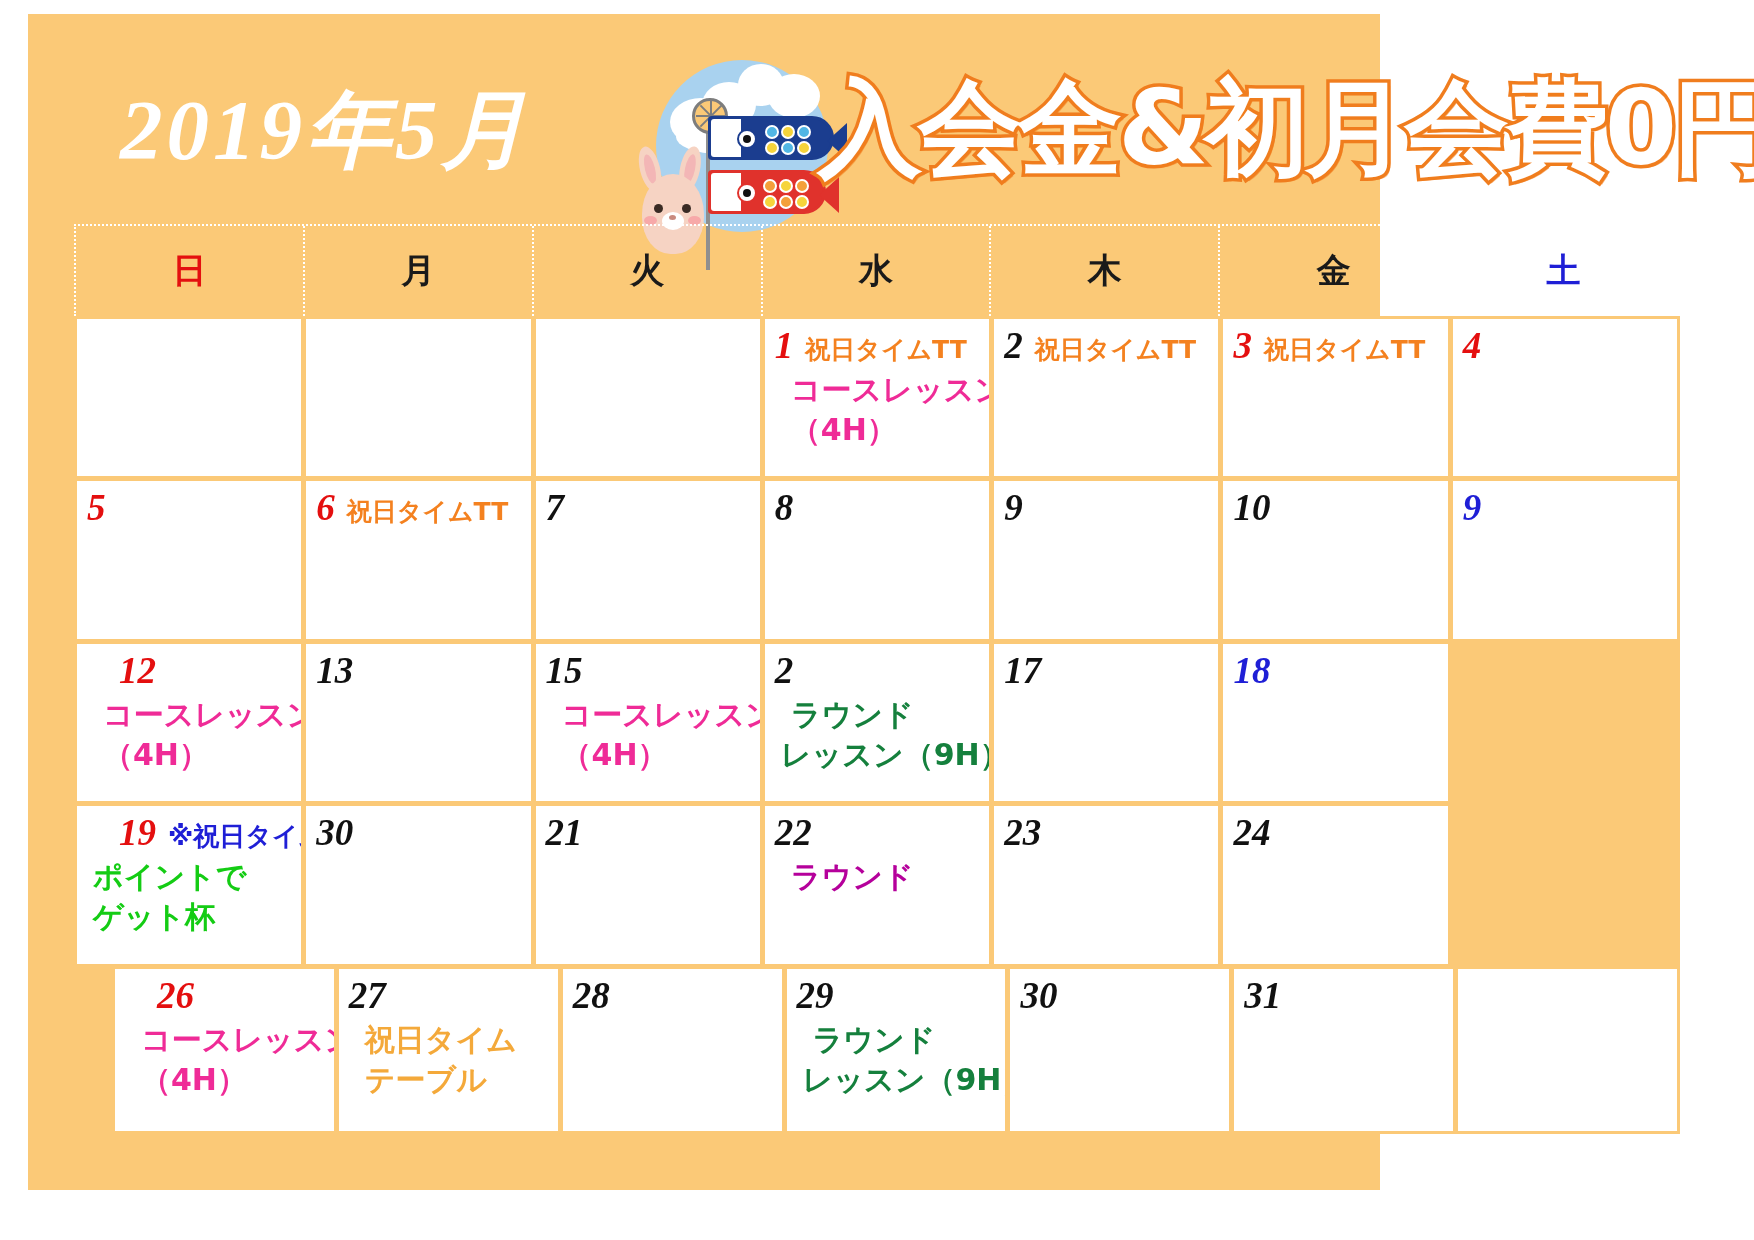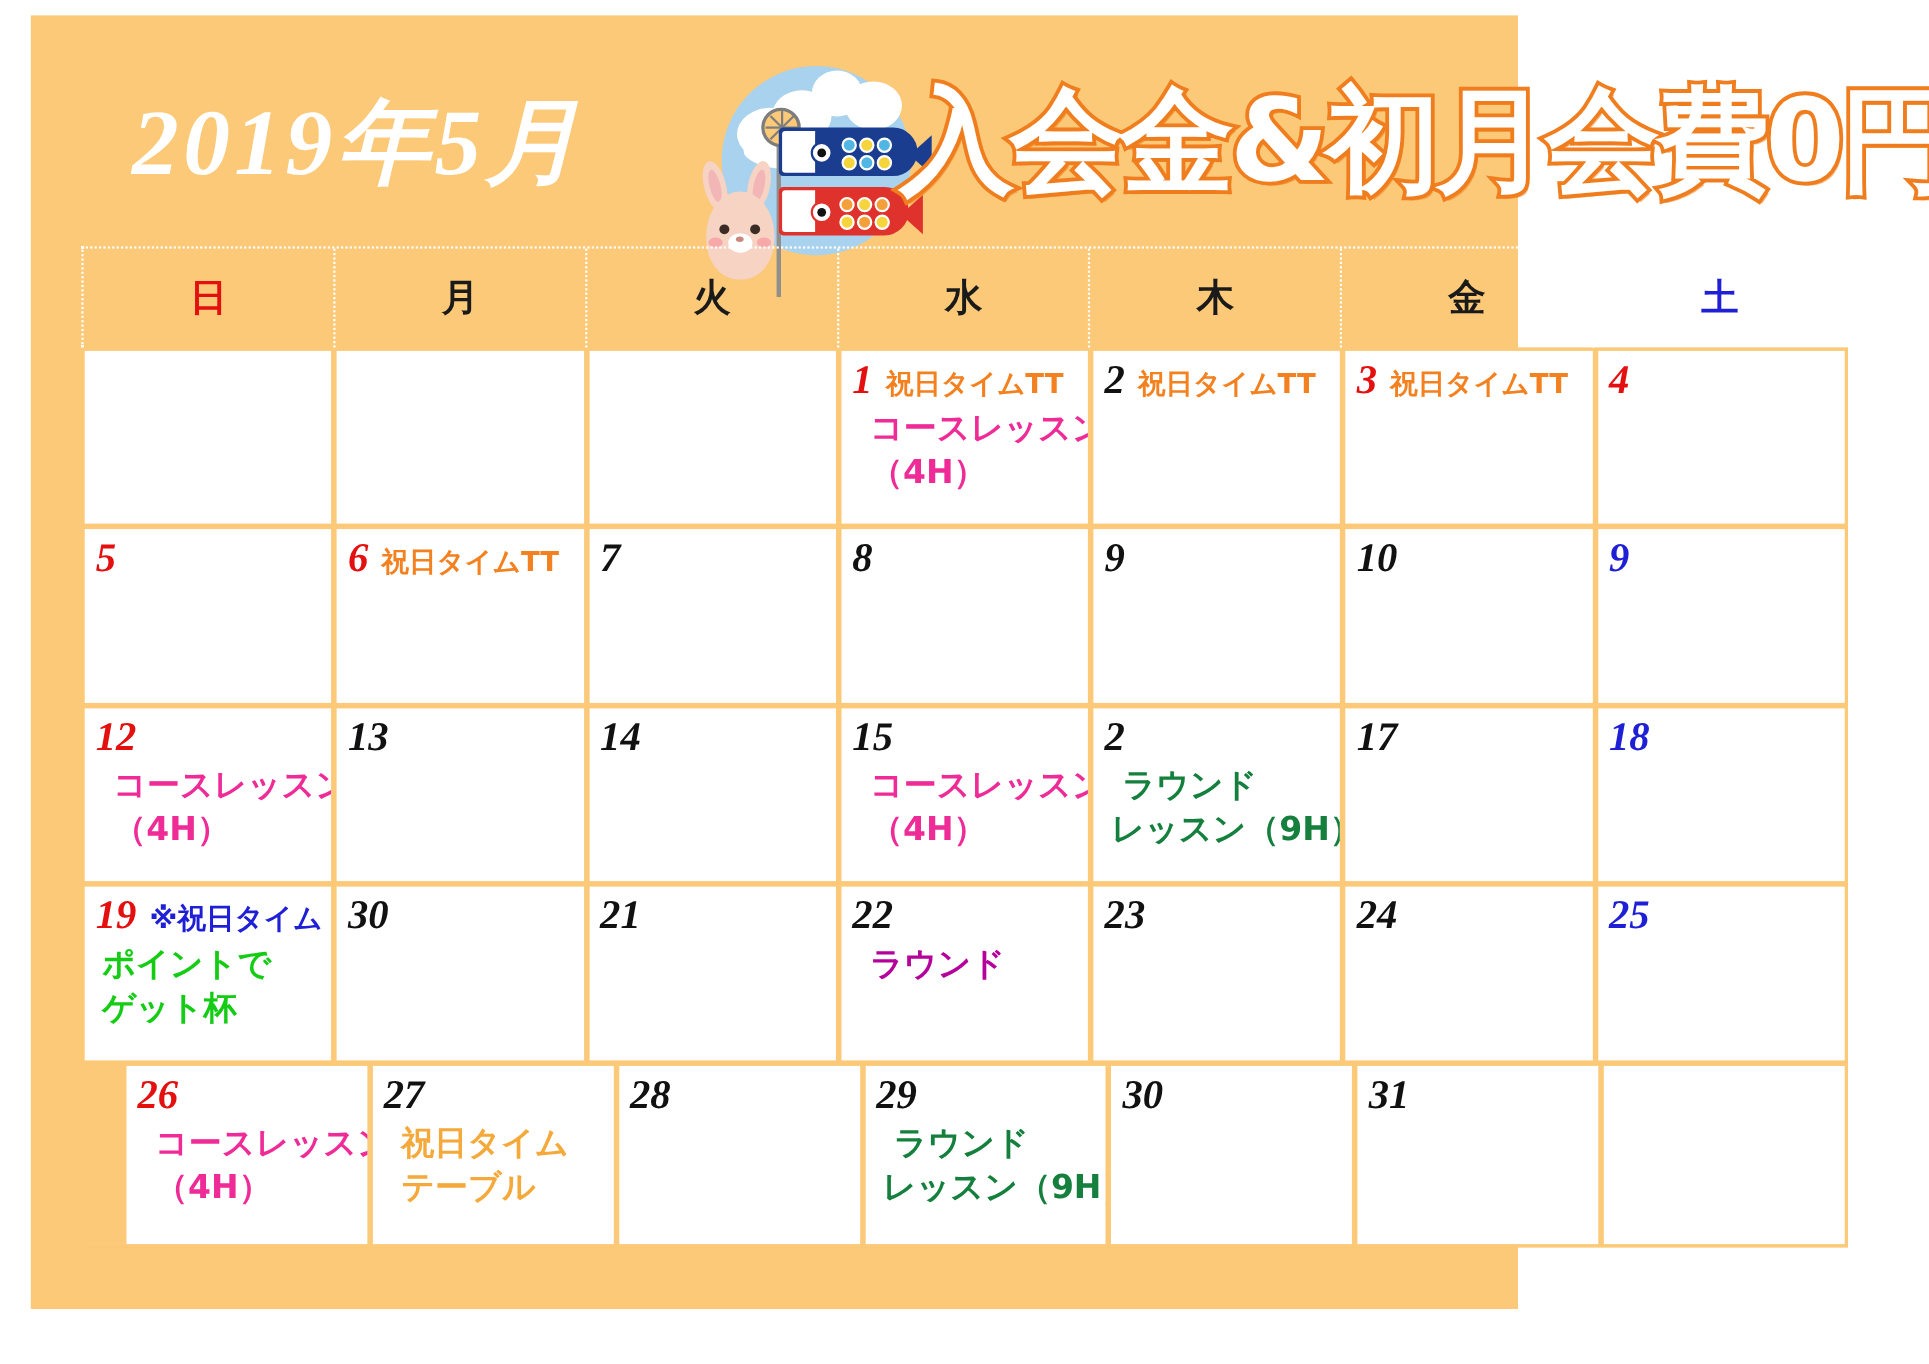--- a/index.html
+++ b/index.html
@@ -329,21 +329,21 @@
     height: 44px;
   }
   .day-num {
     font-family: "Liberation Serif", serif;
     font-style: italic;
     font-weight: bold;
     font-size: 37px;
     line-height: 40px;
     color: #111111;
   }
-  .day-num.sun   { color: #e40f0f; }
+  .day-num.sun   { color: #e40f0f; margin-left: 32px; }
   .day-num.sat   { color: #1f1fd6; }
   .day-num.holiday { color: #e40f0f; }
   .tag {
     font-family: "DejaVu Sans", sans-serif;
     font-weight: bold;
     font-size: 25px;
     line-height: 36px;
   }
   .tag.orange { color: #f4811f; }
   .tag.blue   { color: #1f1fd6; font-size: 26px; }
@@ -536,25 +536,20 @@
               <div class="event pink">コースレッスン</div>
               <div class="event pink">（4H）</div>
             </div>
             <div class="day-cell">
               <div class="day-head">
                 <span class="day-num ">13</span>
               </div>
             </div>
             <div class="day-cell">
               <div class="day-head">
-                <span class="day-num ">14</span>
-              </div>
-            </div>
-            <div class="day-cell">
-              <div class="day-head">
                 <span class="day-num ">15</span>
               </div>
               <div class="event pink">コースレッスン</div>
               <div class="event pink">（4H）</div>
             </div>
             <div class="day-cell">
               <div class="day-head">
                 <span class="day-num ">2</span>
               </div>
               <div class="event cyan">ラウンド</div>
@@ -597,25 +592,20 @@
               <div class="event purple">ラウンド</div>
             </div>
             <div class="day-cell">
               <div class="day-head">
                 <span class="day-num ">23</span>
               </div>
             </div>
             <div class="day-cell">
               <div class="day-head">
                 <span class="day-num ">24</span>
-              </div>
-            </div>
-            <div class="day-cell">
-              <div class="day-head">
-                <span class="day-num sat">25</span>
               </div>
             </div>
           </div>
           <div class="week">
             <div class="day-cell">
               <div class="day-head">
                 <span class="day-num sun">26</span>
               </div>
               <div class="event pink">コースレッスン</div>
               <div class="event pink">（4H）</div>

